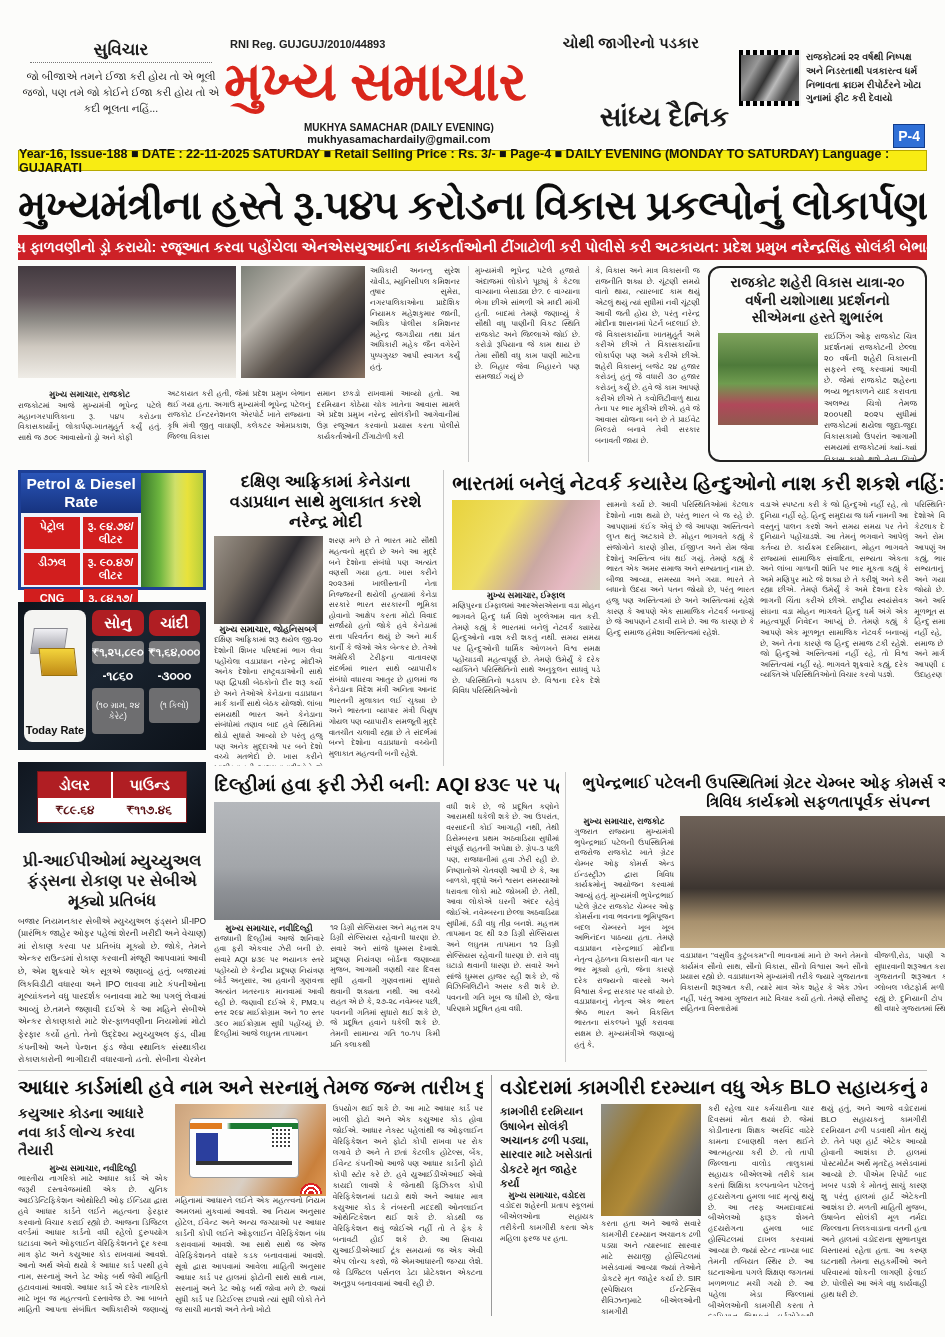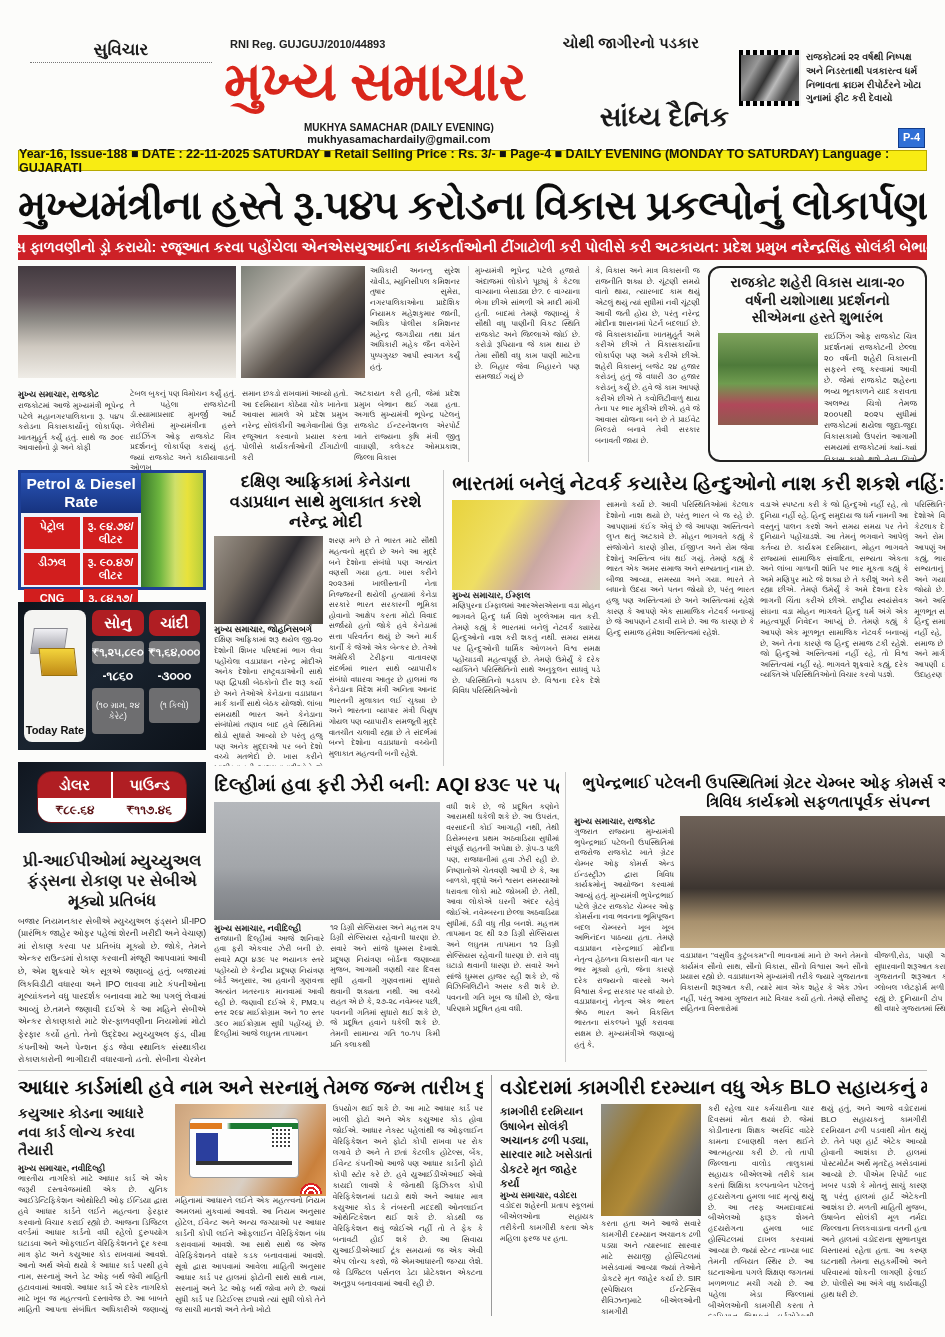--- a/index.html
+++ b/index.html
@@ -21,21 +21,21 @@
                 font-size:54px; font-weight:bold; color:#d9261b; letter-spacing:-1px;
                 white-space:nowrap; overflow:hidden; }
   .mast-sub-en { position:absolute; left:80px; top:116px; text-align:center; }
   .mast-sub-en .l1 { font-size:10px; font-weight:bold; }
   .mast-sub-en .l2 { font-size:11px; font-weight:bold; }
   .edition { position:absolute; right:10px; top:96px; font-size:27px; font-weight:bold; }
   .promo { width:188px; display:flex; padding-top:44px; gap:5px; }
   .film { width:62px; height:56px; background:repeating-linear-gradient(90deg,#000 0 4px,#f2f2f2 4px 7px); padding:5px 2px; }
   .film-inner { width:100%; height:100%; background:linear-gradient(120deg,#555 0%,#999 25%,#333 45%,#bbb 60%,#444 80%,#777 100%); }
   .promo-right { flex:1; font-size:9.5px; line-height:1.45; font-weight:bold; color:#222; position:relative; padding-bottom:12px; }
-  .pbadge { position:absolute; right:2px; bottom:0; background:#2f6fd6; color:#fff; font-size:11px;
+  .pbadge { position:absolute; right:2px; bottom:0; background:#2f6fd6; color:#fff; font-size:14px;
             font-weight:bold; padding:1px 4px; border:1px solid #123c8a; }
 
   
   .infobar { background:#f8ec13; border:1px solid #b7a900; height:21px; display:flex; align-items:center;
              justify-content:center; font-size:12.5px; font-weight:bold; color:#111; margin-top:2px; }
 
   
   .lead-hl { font-size:40px; font-weight:bold; text-align:center; letter-spacing:-1px;
              white-space:nowrap; overflow:hidden; padding:12px 0 6px 0; color:#0d0d0d; }
   .strap { background:#cd2127; color:#fff; font-size:14.5px; font-weight:bold; height:25px;
@@ -45,21 +45,21 @@
   .lead-photos { display:flex; gap:5px; height:112px; }
   .ph { flex-shrink:0; }
   .ph-stage { width:218px; height:112px;
      background:linear-gradient(180deg,#433a40 0%,#5e5257 26%,#8d8a85 48%,#cfc9c0 72%,#efece6 100%); }
   .ph-man { width:124px; height:112px;
      background:linear-gradient(135deg,#7d8178 0%,#b9b4ac 30%,#5d554e 55%,#2e2b2e 75%,#8a7463 100%); }
   .lead-colA-top { flex:1; }
   .lead-cols { display:flex; gap:6px; flex:1; }
   .lead-cols .col { flex:1; }
   .col { font-size:7.6px; line-height:1.4; text-align:justify; color:#222; overflow:hidden; }
-  .dl { font-weight:bold; text-align:left; font-size:8.5px; display:block; }
+  .dl { font-weight:bold; text-align:center; font-size:8.5px; display:block; }
   .lead-tall { width:112px; border-left:1px solid #c9c9c9; padding-left:6px; }
   .lead-box { flex:1; border:2px solid #222; border-radius:12px; padding:6px 8px; overflow:hidden; }
   .lead-box-hl { font-size:14px; font-weight:bold; text-align:center; line-height:1.25; padding-bottom:4px; }
   .ph-park { float:left; width:100px; height:92px; margin:2px 6px 2px 0;
      background:linear-gradient(180deg,#7fa35c 0%,#4e7a3a 35%,#6f9c4f 55%,#b0485a 78%,#8f5a4e 100%); }
   .lead-box .col { font-size:8px; }
 
   
   .mid { display:flex; gap:8px; margin-top:8px; height:592px; }
   .rail { width:216px; display:flex; flex-direction:column; gap:12px; }
@@ -78,21 +78,21 @@
   .bar-gold { position:absolute; left:16px; top:38px; width:36px; height:28px; transform:skewX(6deg);
      background:linear-gradient(180deg,#f3d43c,#c08a16); border:1px solid #9a720f; }
   .today-rate { position:absolute; bottom:6px; left:0; right:0; text-align:center; font-weight:bold; font-size:11px; color:#111;margin-top:17px; }
   .metals-grid { flex:1; display:flex; gap:5px; }
   .mcol { flex:1; display:flex; flex-direction:column; gap:5px; align-items:stretch; text-align:center; }
   .mhead { background:#b01e23; color:#fff; font-weight:bold; font-size:15px; border-radius:7px; padding:4px 0; }
   .mval { background:#7b7b7d; color:#fff; font-weight:bold; font-size:11px; border-radius:4px; padding:5px 0; }
   .mchg { color:#fff; font-weight:bold; font-size:12px; }
   .munit { background:#6e6e70; color:#fff; font-size:8.5px; border-radius:4px; padding:12px 0; }
   .curr { background:linear-gradient(135deg,#10161f 0%,#1d2836 50%,#0b0f16 100%); height:88px; display:flex; align-items:center; justify-content:center; }
-  .curr-card { width:80%; border-radius:14px; overflow:hidden; border:1px solid #7a1418; }
+  .curr-card { width:80%; border-radius:0; overflow:hidden; border:1px solid #7a1418; }
   .curr-top { display:flex; background:#b01e23; color:#fff; font-weight:bold; font-size:15px; text-align:center; }
   .curr-top div { flex:1; padding:4px 0; }
   .curr-top div:first-child { border-right:2px solid #fff; }
   .curr-bot { display:flex; background:#fff; color:#5a1012; font-weight:bold; font-size:12px; text-align:center; }
   .curr-bot div { flex:1; padding:5px 0; }
   .preipo { padding-top:4px; }
   .a-hl-sm { font-size:16px; font-weight:bold; text-align:center; line-height:1.25; padding:2px 0 4px 0; }
   .preipo .col { font-size:8.4px; line-height:1.5; }
 
   .mid-right { flex:1; display:flex; flex-direction:column; gap:6px; }
@@ -152,20 +152,21 @@
 </style>
 </head>
 <body>
 
 <div class="page">
 
   <div class="hdr">
     <div class="suvichar">
       <div class="suvichar-title">સુવિચાર</div>
       <div class="suvichar-rule"></div>
+      <div class="suvichar-text">જો બીજાએ તમને ઈજા કરી હોય તો એ ભૂલી જજો, પણ તમે જો કોઈને ઈજા કરી હોય તો એ કદી ભૂલતા નહિં...</div>
     </div>
     <div class="mast-mid">
       <div class="rni">RNI Reg. GUJGUJ/2010/44893</div>
       <div class="tagline">ચોથી જાગીરનો પડકાર</div>
       <div class="mast-title">મુખ્ય સમાચાર</div>
       <div class="mast-sub-en">
         <div class="l1">MUKHYA SAMACHAR (DAILY EVENING)</div>
         <div class="l2">mukhyasamachardaily@gmail.com</div>
       </div>
       <div class="edition">સાંધ્ય દૈનિક</div>
@@ -191,23 +192,22 @@
       <div class="lead-photos">
         <div class="ph ph-stage"></div>
         <div class="ph ph-man"></div>
         <div class="lead-colA-top col">અધિકારી અનન્તુ સુરેશ ચોવીડ, મ્યુનિસીપલ કમિશનર તુષાર સુમેરા, નગરપાલિકાઓના પ્રાદેશિક નિયામક મહેશકુમાર જાની, અધિક પોલીસ કમિશનર મહેન્દ્ર જગડીયા તથા પ્રાંત અધિકારી મહેક જૈન વગેરેને પુષ્પગુચ્છ આપી સ્વાગત કર્યું હતું.</div>
       </div>
       <div class="lead-cols">
         <div class="col">
           <span class="dl">મુખ્ય સમાચાર, રાજકોટ</span>
           <span>રાજકોટમાં આજે મુખ્યમંત્રી ભૂપેન્દ્ર પટેલે મહાનગરપાલિકાના રૂ. ૫૪૫ કરોડના વિકાસકાર્યોનું લોકાર્પણ-ખાતમુહૂર્ત કર્યું હતું. સાથે જ ૭૦૯ આવાસોનો ડ્રો અને કોફી</span>
         </div>
-        <div class="col">ટેબલ બુકનું પણ વિમોચન કર્યું હતું. તે પહેલા રાજકોટની ડૉ.સ્યામાપ્રસાદ મુખર્જી આર્ટ ગેલેરીમાં મુખ્યમંત્રીના હસ્તે રાઈઝિંગ ઓફ રાજકોટ ચિત્ર પ્રદર્શનનું લોકાર્પણ કરાયું હતું. જ્યાં રાજકોટ અને કાઠીયાવાડની ઓળખ</div>
+        <div class="col">અટકાયત કરી હતી, જેમાં પ્રદેશ પ્રમુખ બેભાન થઈ ગયા હતા. અગાઉ મુખ્યમંત્રી ભૂપેન્દ્ર પટેલનું રાજકોટ ઈન્ટરનેશનલ એરપોર્ટ ખાતે રાજ્યના કૃષિ મંત્રી જીતુ વાઘાણી, કલેકટર ઓમપ્રકાશ, જિલ્લા વિકાસ</div>
         <div class="col">સમાન છકડો રાખવામાં આવ્યો હતો. આ દરમિયાન કોઠેયા ચોક ખાતેના આવાસ મામલે એ પ્રદેશ પ્રમુખ નરેન્દ્ર સોલંકીની આગેવાનીમાં ઉગ્ર રજૂઆત કરવાનો પ્રયાસ કરતા પોલીસે કાર્યકર્તાઓની ટીંગાટોળી કરી</div>
-        <div class="col">અટકાયત કરી હતી, જેમાં પ્રદેશ પ્રમુખ બેભાન થઈ ગયા હતા. અગાઉ મુખ્યમંત્રી ભૂપેન્દ્ર પટેલનું રાજકોટ ઈન્ટરનેશનલ એરપોર્ટ ખાતે રાજ્યના કૃષિ મંત્રી જીતુ વાઘાણી, કલેકટર ઓમપ્રકાશ, જિલ્લા વિકાસ</div>
       </div>
     </div>
     <div class="lead-tall col">મુખ્યમંત્રી ભૂપેન્દ્ર પટેલે હજારો અંદાજમાં લોકોને પૂછ્યું કે કેટલા વાગ્યાના બેસાડ્યા છે?. ૯ વાગ્યાના ભેગા છીએ સાંભળી એ મધ્દી માંગી હતી. બાદમાં તેમણે જણાવ્યું કે સૌથી વધુ પાણીની વિકટ સ્થિતિ રાજકોટ અને જિલ્લાએ જોઈ છે. કરોડો રૂપિયાના જે કામ થાય છે તેમા સૌથી વધુ કામ પાણી માટેના છે. બિહાર જેવા બિહારને પણ સમજાઈ ગયું છે</div>
     <div class="lead-tall col">કે, વિકાસ અને માત્ર વિકાસની જ રાજનીતિ શક્ય છે. ચૂંટણી સમયે વાતો થાય, ત્યારબાદ કામ થયું એટલું થયું ત્યાં સુધીમાં નવી ચૂંટણી આવી જતી હોય છે, પરંતુ નરેન્દ્ર મોદીના શાસનમાં પેટર્ન બદલાઈ છે. જે વિકાસકાર્યોના ખાતમુહૂર્ત અમે કરીએ છીએ તે વિકાસકાર્યોના લોકાર્પણ પણ અમે કરીએ છીએ. શહેરી વિકાસનું બજેટ ૨૪ હજાર કરોડનું હતું જે વધારી ૩૦ હજાર કરોડનું કર્યું છે. હવે જે કામ આપણે કરીએ છીએ તે કવોલિટીવાળું થાય તેના પર ભાર મૂકીએ છીએ. હવે જે આવાસ યોજના બને છે તે પ્રાઈવેટ બિલ્ડરો બનાવે તેવી સરકાર બનાવતી જાય છે.</div>
     <div class="lead-box">
       <div class="lead-box-hl">રાજકોટ શહેરી વિકાસ યાત્રા-૨૦ વર્ષની યશોગાથા પ્રદર્શનનો સીએમના હસ્તે શુભારંભ</div>
       <div class="ph-park"></div>
       <div class="col">રાઈઝિંગ ઓફ રાજકોટ ચિત્ર પ્રદર્શનમાં રાજકોટની છેલ્લા ૨૦ વર્ષની શહેરી વિકાસની સફરને રજૂ કરવામાં આવી છે. જેમાં રાજકોટ શહેરના ભવ્ય ભૂતકાળને યાદ કરાવતા અલભ્ય ચિત્રો તેમજ ૨૦૦૫થી ૨૦૨૫ સુધીમાં રાજકોટમાં થયેલા જુદા-જુદા વિકાસકામો ઉપરાંત આગામી સમયમાં રાજકોટમાં ક્યાં-ક્યાં વિકાસ કામો થશે તેના ચિત્રો અને પ્રતિકૃતિઓ જોવા મળશે.</div>
     </div>
   </div>

